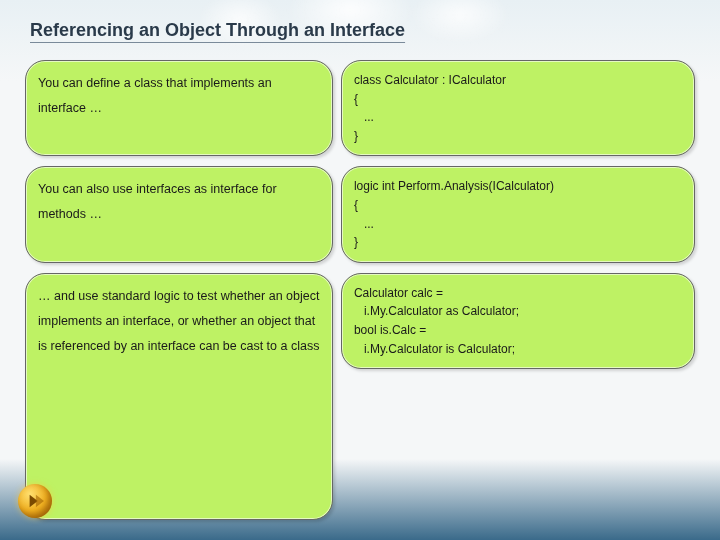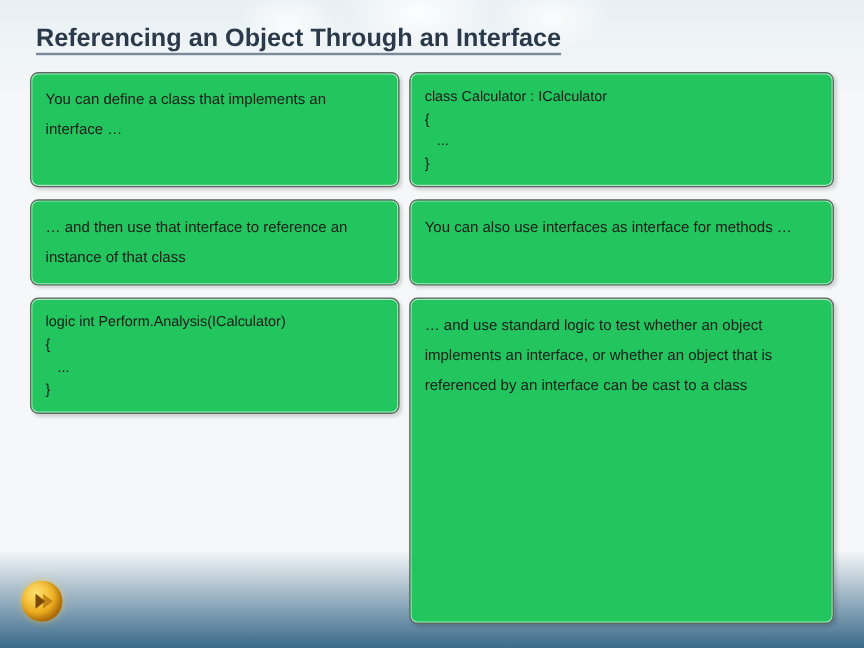--- a/index.html
+++ b/index.html
@@ -12,36 +12,36 @@
   }
   .cloud {
     position: absolute; top: -40px; left: 200px; width: 340px; height: 90px;
     background: radial-gradient(ellipse 60px 40px at 40px 60px, rgba(255,255,255,0.8) 0%, transparent 70%),
                 radial-gradient(ellipse 90px 50px at 150px 50px, rgba(255,255,255,0.9) 0%, transparent 70%),
                 radial-gradient(ellipse 70px 40px at 260px 55px, rgba(255,255,255,0.8) 0%, transparent 70%);
     filter: blur(3px);
   }
   .title {
     position: absolute; top: 20px; left: 30px;
-    font-size: 21px; color: #2a3a4a;
+    font-size: 18px; color: #2a3a4a;
     text-decoration: underline;
     text-underline-offset: 6px;
     text-decoration-color: #7a8a9a;
   }
   .content {
     position: absolute; top: 60px; left: 25px; right: 25px; bottom: 20px;
     display: grid;
     grid-template-columns: 1fr 1.15fr;
     grid-template-rows: auto auto auto 1fr;
     gap: 10px 8px;
   }
   .box {
-    background: #22c55e;
+    background: #bef264;
     border: 1px solid #666;
-    border-radius: 7px;
+    border-radius: 20px;
     padding: 10px 12px;
     font-size: 12.5px;
     line-height: 2.0;
     color: #1a1a1a;
     box-shadow: inset 0 0 0 1px rgba(255,255,255,0.6), 2px 2px 3px rgba(0,0,0,0.15);
   }
   .box.text { font-family: Verdana, sans-serif; }
   .box.code {
     font-family: Liberation Sans, sans-serif;
     font-size: 12px;
@@ -69,29 +69,32 @@
 <h1 class="title">Referencing an Object Through an Interface</h1>
 
 <div class="content">
 
   <div class="box text">You can define a class that implements an interface …</div>
   <div class="box code">class Calculator : ICalculator
 {
    ...
 }</div>
 
-  <div class="box text">… and then use that interface to reference an instance of that class</div>
 
   <div class="box text">You can also use interfaces as interface for methods …</div>
   <div class="box code">logic int Perform.Analysis(ICalculator)
 {
    ...
 }</div>
 
   <div class="box text tall" style="grid-row: span 2;">… and use standard logic to test whether an object implements an interface, or whether an object that is referenced by an interface can be cast to a class</div>
+  <div class="box code r4a">Calculator calc =
+   i.My.Calculator as Calculator;
+bool is.Calc =
+   i.My.Calculator is Calculator;</div>
 
 </div>
 
 <div class="nav-icon">
   <svg viewBox="0 0 20 20">
     <polygon points="4,3 4,17 13,10" fill="#7a4a00"></polygon>
     <polygon points="11,3 11,17 20,10" fill="#a06000" opacity="0.6"></polygon>
   </svg>
 </div>
 

